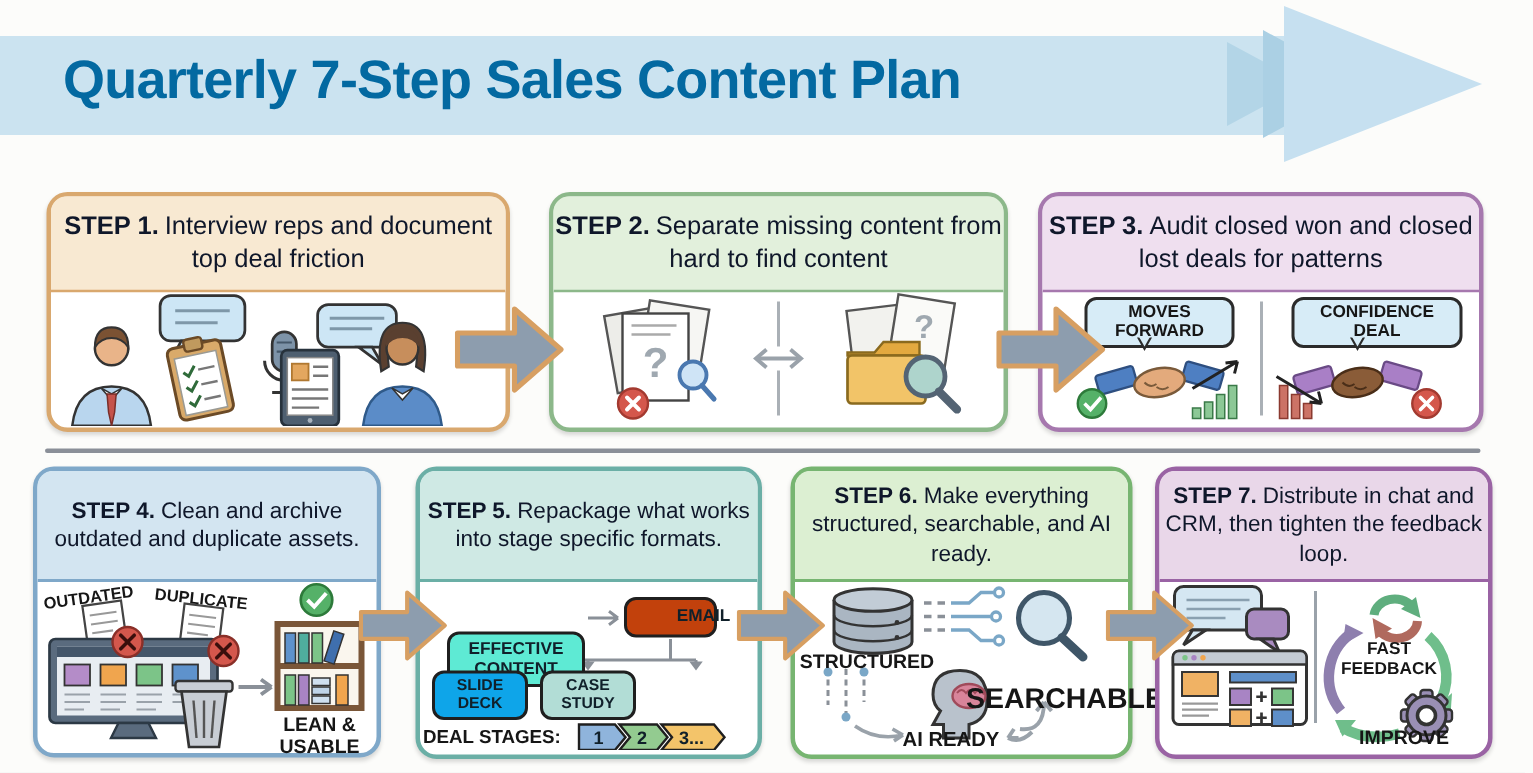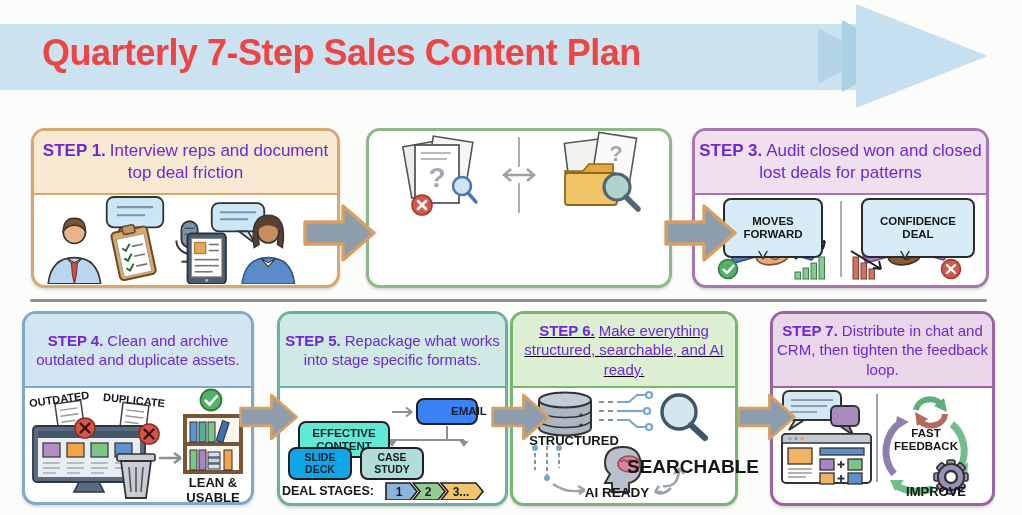--- a/index.html
+++ b/index.html
@@ -2,42 +2,42 @@
 <html><head>
 <meta charset="utf-8">
 <style>
   html,body{margin:0;padding:0;}
   body{font-family:"Liberation Sans",sans-serif;background:#e9e9e9;}
   #stage{position:relative;width:1022px;height:515px;background:#fcfcfa;overflow:hidden;}
 
   
   .banner-band{position:absolute;left:0;top:24px;width:872px;height:66px;background:#CBE3F0;}
   .banner-arrow{position:absolute;left:790px;top:2px;width:232px;height:108px;}
-  .banner-title{position:absolute;left:42px;top:32px;font-size:36px;font-weight:bold;color:#ef4444;letter-spacing:-.5px;white-space:nowrap;}
+  .banner-title{position:absolute;left:42px;top:32px;font-size:36px;font-weight:bold;color:#0369a1;letter-spacing:-.5px;white-space:nowrap;}
 
   
   .row-divider{position:absolute;left:30px;top:299px;width:957px;height:3px;background:#8A8F98;border-radius:2px;}
 
   
   .step-box{position:absolute;background:#fff;border:3px solid var(--border);border-radius:14px;box-shadow:0 2px 3px rgba(0,0,0,.15);box-sizing:border-box;}
-  .step-header{background:var(--hbg);border-bottom:2px solid var(--border);border-radius:10px 10px 0 0;display:flex;align-items:center;justify-content:center;text-align:center;color:#6d28d9;box-sizing:border-box;padding:2px 0;}
+  .step-header{background:var(--hbg);border-bottom:2px solid var(--border);border-radius:10px 10px 0 0;display:flex;align-items:center;justify-content:center;text-align:center;color:#0f172a;box-sizing:border-box;padding:2px 0;}
   .r1 .step-header{height:64px;font-size:17px;line-height:1.28;}
   .r2 .step-header{height:74px;font-size:15px;line-height:1.3;}
   .lbl{font-weight:bold;margin-right:4px;}
   .step-body{position:relative;width:100%;}
   .r1 .step-body{height:88px;}
   .r2 .step-body{height:112px;}
   .step-body svg{position:absolute;inset:0;}
 
   
   .conn{position:absolute;z-index:5;}
 
   
   .art-label{position:absolute;font-weight:bold;color:#161616;text-align:center;line-height:1.12;}
-  .bubble-label{position:absolute;background:#D7ECF7;border:2px solid #2b2b2b;border-radius:8px;font-weight:bold;font-size:11.5px;line-height:1.15;text-align:center;padding:15px 4px;color:#161616;}
+  .bubble-label{position:absolute;background:#D7ECF7;border:2px solid #2b2b2b;border-radius:8px;font-weight:bold;font-size:11.5px;line-height:1.15;text-align:center;padding:2px 4px;color:#161616;}
   .bubble-label::after{content:"";position:absolute;left:34%;bottom:-9px;border:5px solid transparent;border-top:9px solid #2b2b2b;}
   .bubble-label::before{content:"";position:absolute;left:calc(34% + 1px);bottom:-5px;border:4px solid transparent;border-top:7px solid #D7ECF7;z-index:1;}
 
   .flow-box{position:absolute;border:2px solid #1f1f1f;border-radius:8px;display:flex;align-items:center;justify-content:center;text-align:center;font-weight:bold;color:#10202a;box-sizing:border-box;line-height:1.12;}
 </style>
 </head>
 <body>
 
 <div id="stage">
 
@@ -118,20 +118,23 @@
           <polygon points="225,63 232,71 239,63 232,67" fill="#fff" stroke="#333" stroke-width="1"></polygon>
           <path d="M218,52 q-5,-32 14,-32 q19,0 14,32 l-5,-3 q3,-22 -9,-22 q-12,0 -9,22 z" fill="#5A4030" stroke="#333" stroke-width="1.4"></path>
           <circle cx="232" cy="37" r="10.5" fill="#C78E5C" stroke="#333" stroke-width="1.6"></circle>
           <path d="M221,36 q0,-12 11,-12 q11,0 11,12 q-4,-6 -11,-6 q-7,0 -11,6 z" fill="#5A4030"></path>
         </g>
       </svg>
     </div>
   </div>
 
   <div class="step-box r1" style="left: 366px; top: 128px; width: 306px; height: 160px; --border: #8CB88A; --hbg: #E2F0DC;">
+    <div class="step-header">
+      <div><span class="lbl">STEP 2.</span><span>Separate missing content from hard to find content</span></div>
+    </div>
     <div class="step-body">
       <svg viewBox="0 0 300 88" aria-hidden="true">
 
         <g>
           <rect x="38" y="12" width="40" height="52" fill="#EDEDE9" stroke="#555" stroke-width="1.6" transform="rotate(-10 58 38)"></rect>
           <rect x="60" y="8" width="40" height="52" fill="#F6F6F3" stroke="#555" stroke-width="1.6" transform="rotate(9 80 34)"></rect>
           <rect x="46" y="14" width="44" height="58" fill="#fff" stroke="#444" stroke-width="1.6"></rect>
           <line x1="52" y1="22" x2="82" y2="22" stroke="#aaa" stroke-width="1.6"></line>
           <line x1="52" y1="28" x2="78" y2="28" stroke="#aaa" stroke-width="1.6"></line>
           <text x="68" y="56" font-size="28" font-weight="bold" fill="#9FA8B0" text-anchor="middle" font-family="Liberation Sans,sans-serif">?</text>
@@ -324,28 +327,28 @@
         <g font-family="Liberation Sans,sans-serif">
           <polygon points="106,95 130,95 137,103.5 130,112 106,112" fill="#8FB4DC" stroke="#1f1f1f" stroke-width="1.6"></polygon>
           <polygon points="133,95 158,95 165,103.5 158,112 133,112 140,103.5" fill="#93CB90" stroke="#1f1f1f" stroke-width="1.6"></polygon>
           <polygon points="161,95 196,95 203,103.5 196,112 161,112 168,103.5" fill="#F3C46A" stroke="#1f1f1f" stroke-width="1.6"></polygon>
           <text x="119" y="108" font-size="12" font-weight="bold" text-anchor="middle" fill="#10202a">1</text>
           <text x="148" y="108" font-size="12" font-weight="bold" text-anchor="middle" fill="#10202a">2</text>
           <text x="181" y="108" font-size="12" font-weight="bold" text-anchor="middle" fill="#10202a">3...</text>
         </g>
       </svg>
       <div class="flow-box" style="left:18px;top:5px;width:92px;height:37px;background:#5eead4;font-size:11.5px;margin-top:28px;">EFFECTIVE CONTENT</div>
-      <div class="flow-box" style="left:136px;top:10px;width:62px;height:27px;background:#3b82f6;font-size:11.5px;padding-left:44px;">EMAIL</div>
+      <div class="flow-box" style="left:136px;top:10px;width:62px;height:27px;background:#c2410c;font-size:11.5px;padding-left:44px;">EMAIL</div>
       <div class="flow-box" style="left:8px;top:59px;width:64px;height:33px;background:#0ea5e9;font-size:10.5px;">SLIDE DECK</div>
       <div class="flow-box" style="left:80px;top:59px;width:64px;height:33px;background:#B2DDD6;font-size:10.5px;">CASE STUDY</div>
       <div class="art-label" style="left:2px;top:96px;font-size:12.5px;">DEAL STAGES:</div>
     </div>
   </div>
 
-  <div class="step-box r2" style="left: 510px; top: 311px; width: 228px; height: 195px; text-decoration: underline; --border: #77B571; --hbg: #DCEFD2;">
+  <div class="step-box r2" style="left: 527px; top: 311px; width: 228px; height: 195px; --border: #77B571; --hbg: #DCEFD2;">
     <div class="step-header">
       <div><span class="lbl">STEP 6.</span><span>Make everything structured, searchable, and AI ready.</span></div>
     </div>
     <div class="step-body">
       <svg viewBox="0 0 222 112" aria-hidden="true">
 
         <g>
           <path d="M26,12 v28 a26,7.5 0 0 0 52,0 v-28" fill="#AAB6C2" stroke="#333" stroke-width="2"></path>
           <ellipse cx="52" cy="12" rx="26" ry="7.5" fill="#C2CCD6" stroke="#333" stroke-width="2"></ellipse>
           <path d="M26,22 a26,7.5 0 0 0 52,0" fill="none" stroke="#333" stroke-width="1.6"></path>
@@ -393,21 +396,21 @@
             <ellipse cx="6" cy="4" rx="11" ry="8" fill="#D8849A" stroke="#A04A5A" stroke-width="1.6"></ellipse>
             <path d="M-2,2 q3,-4 6,0 q3,-4 6,0 q3,-4 6,1" fill="none" stroke="#A04A5A" stroke-width="1.3"></path>
           </g>
         </g>
 
         <g fill="none" stroke="#9AA2AA" stroke-width="2.6">
           <path d="M150,98 q16,2 16,-18 M166,80 l-5,6 M166,80 l5,6"></path>
           <path d="M158,100 q-8,8 -16,4 M142,104 l7,0 M142,104 l4,-6"></path>
         </g>
       </svg>
-      <div class="art-label" style="left:0px;top:46px;width:96px;font-size:13px;padding-left:13px;">STRUCTURED</div>
+      <div class="art-label" style="left:0px;top:46px;width:96px;font-size:13px;">STRUCTURED</div>
       <div class="art-label" style="left:114px;top:58px;width:106px;font-size:19px;margin-top:10px;">SEARCHABLE</div>
       <div class="art-label" style="left:56px;top:97px;width:96px;font-size:13.5px;">AI READY</div>
     </div>
   </div>
 
   <div class="step-box r2" style="left: 770px; top: 311px; width: 225px; height: 195px; --border: #9A63A4; --hbg: #E9D7E9;">
     <div class="step-header">
       <div><span class="lbl">STEP 7.</span><span>Distribute in chat and CRM, then tighten the feedback loop.</span></div>
     </div>
     <div class="step-body">

